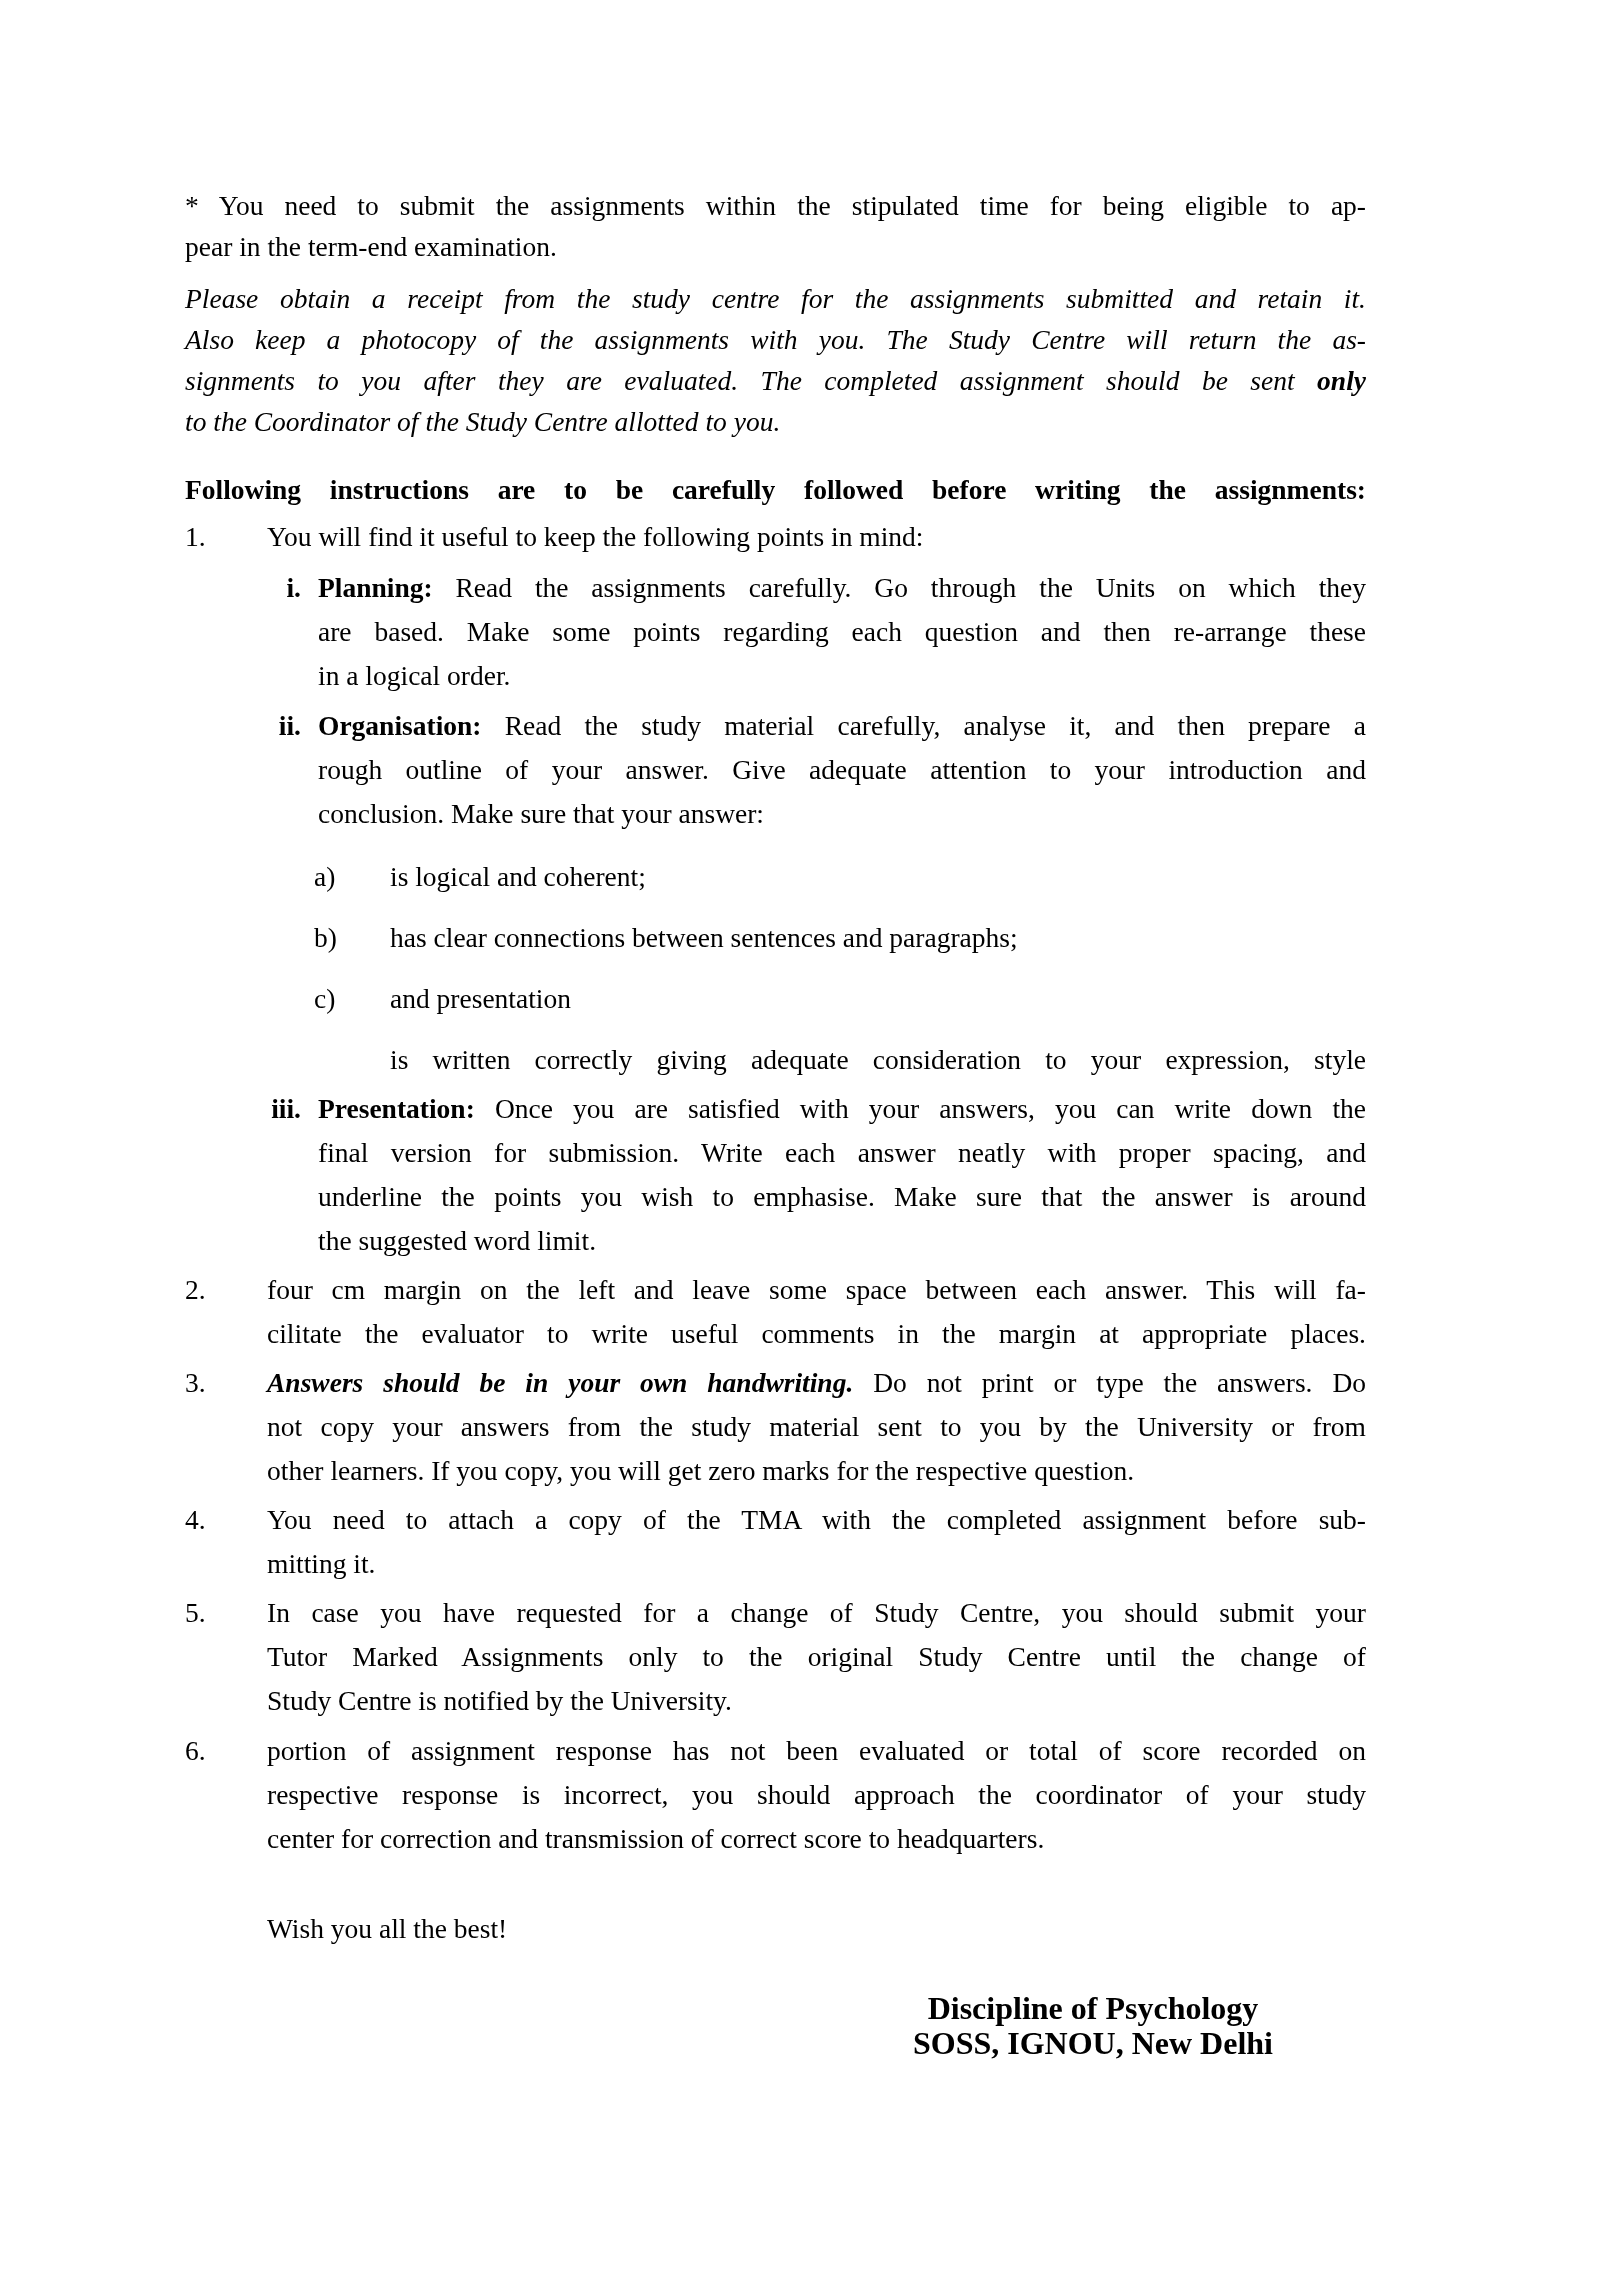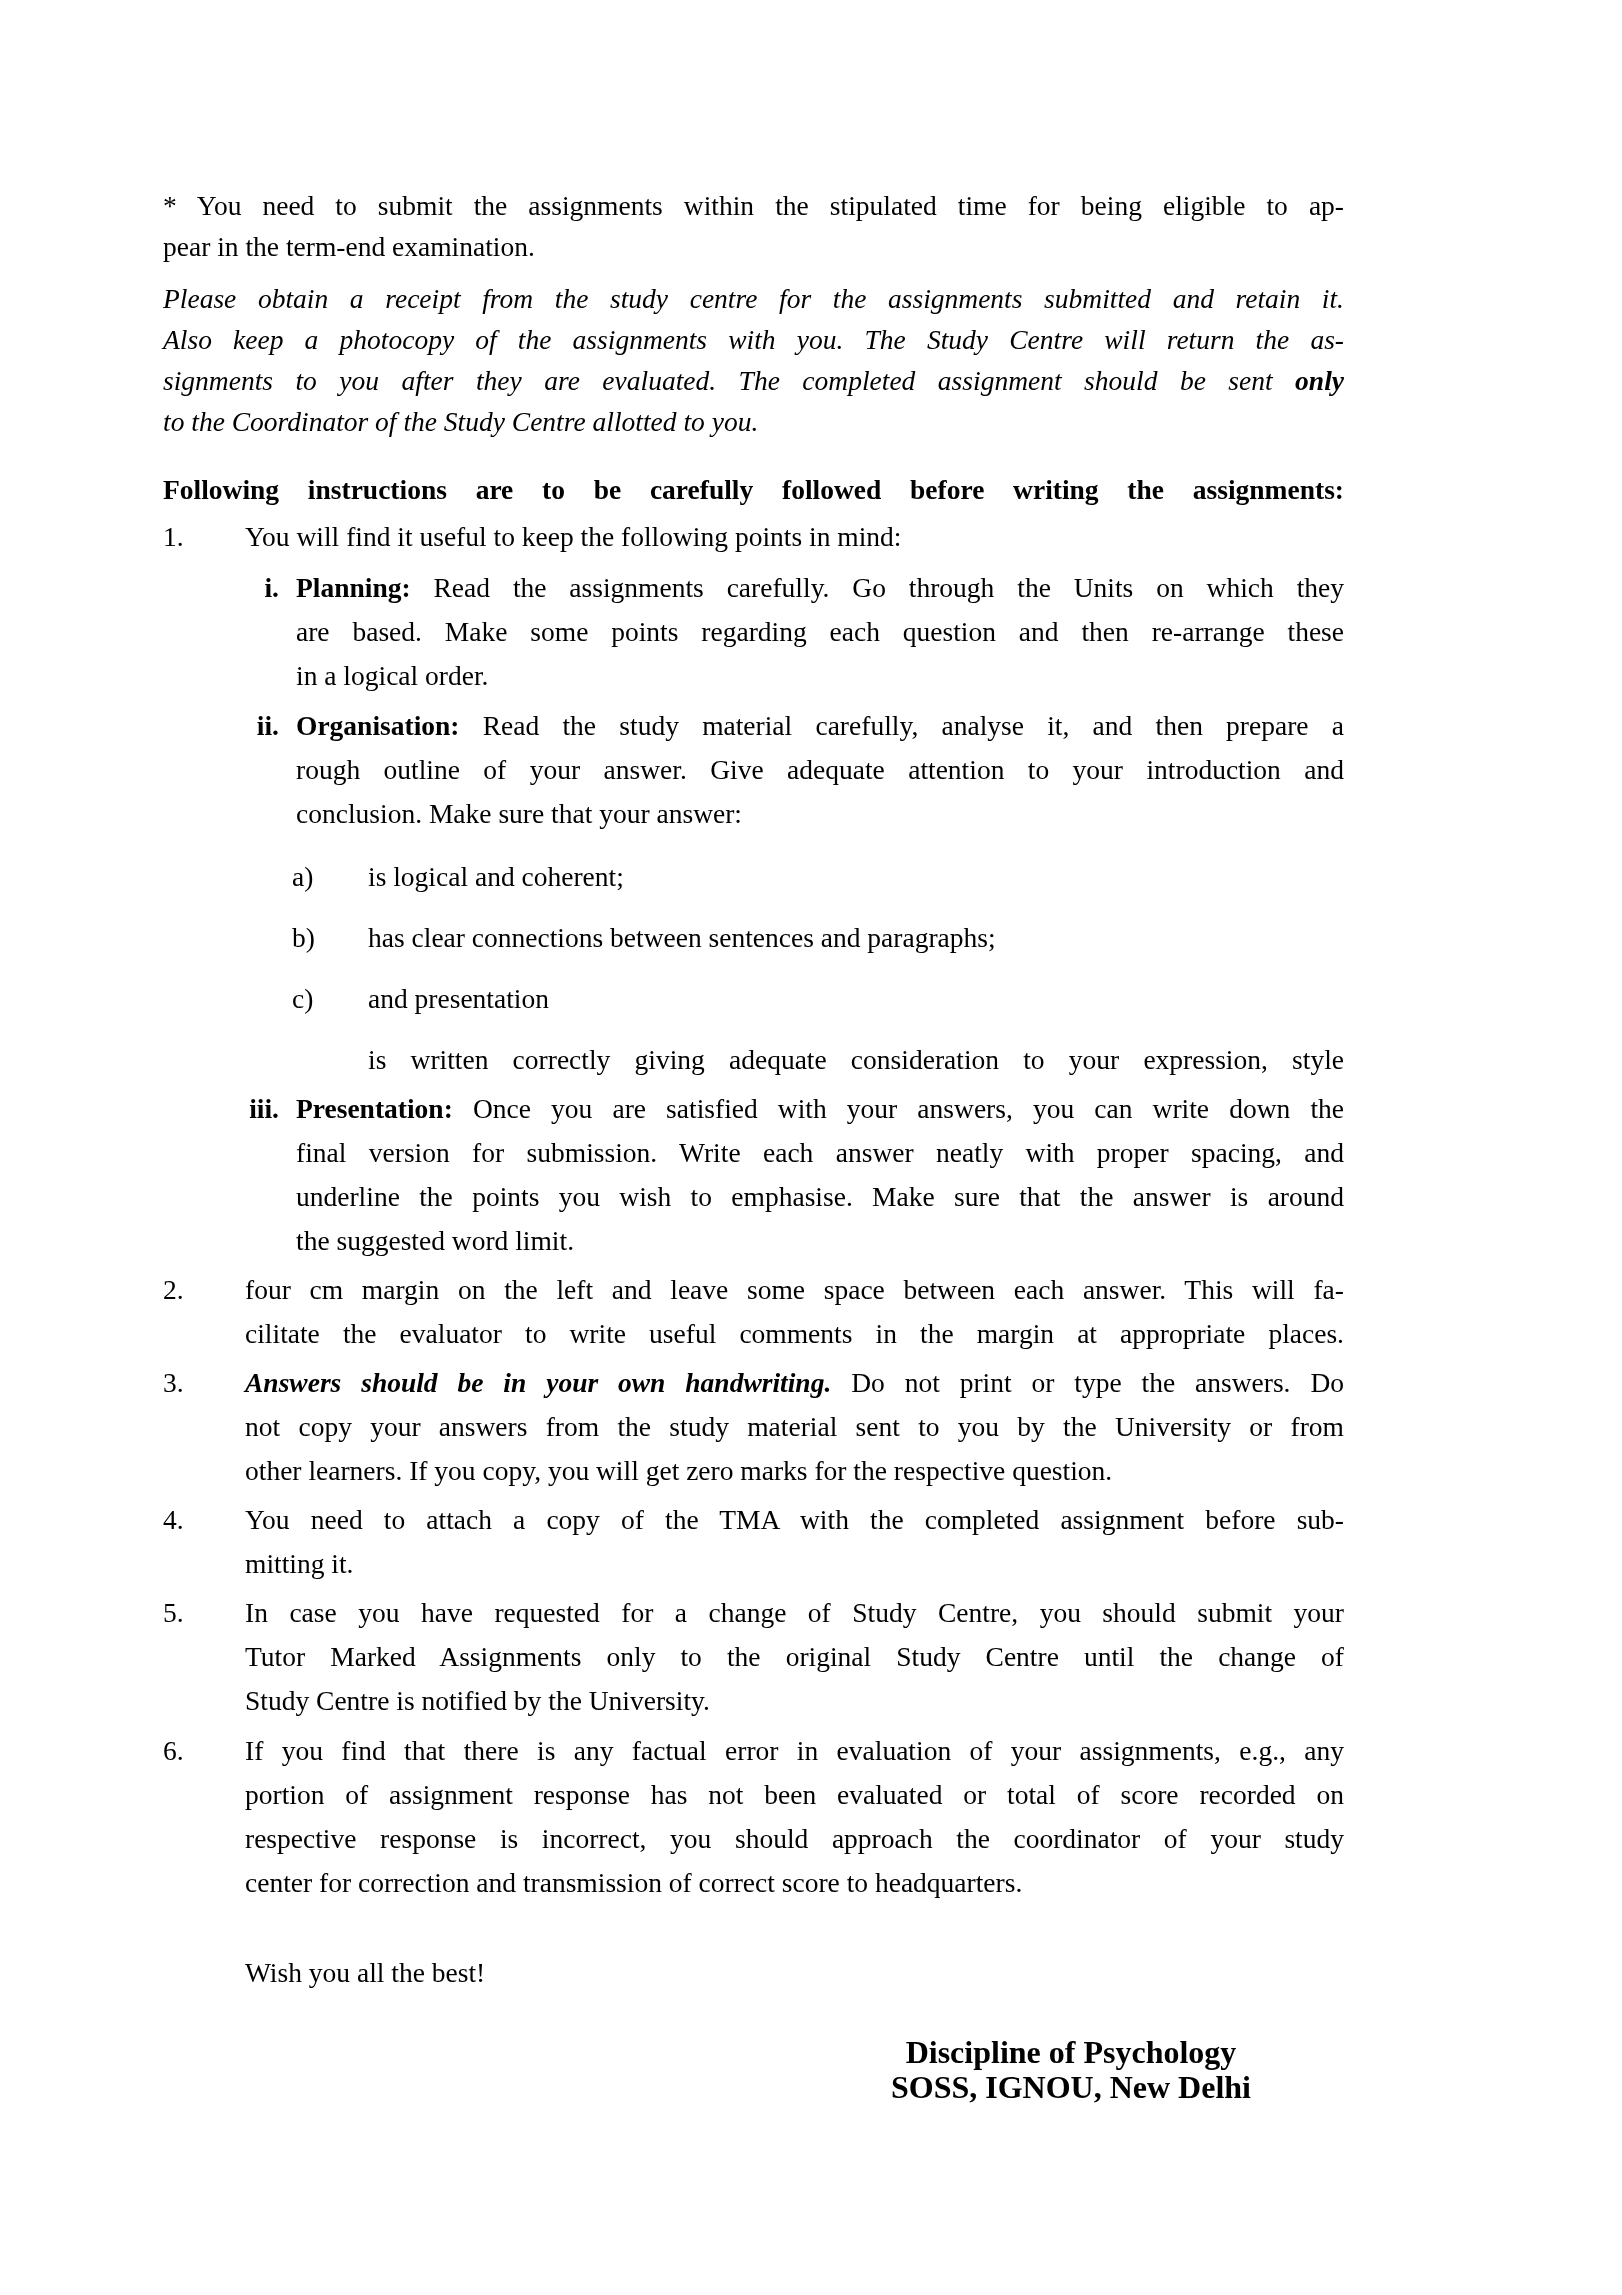--- a/index.html
+++ b/index.html
@@ -8,21 +8,21 @@
     width: 1622px;
     height: 2295px;
     background: #ffffff;
     color: #000000;
     font-family: "Liberation Serif", "DejaVu Serif", serif;
     font-size: 27.5px;
     overflow: hidden;
   }
   .content {
     position: absolute;
-    left: 163px;
+    left: 185px;
     top: 185px;
     width: 1181px;
   }
   .line { text-align: justify; text-align-last: left; }
   .line.j { text-align-last: justify; }
   .para .line { line-height: 41px; }
   .para2 { margin-top: 10.5px; font-style: italic; }
   .heading { font-weight: bold; line-height: 41px; margin-top: 27.5px; }
   .num-item { position: relative; padding-left: 82px; margin-top: 5.2px; }
   .num-item .line { line-height: 44px; }
@@ -131,21 +131,20 @@
 
     <div class="num-item">
       <span class="marker">5.</span>
       <div class="line j">In case you have requested for a change of Study Centre, you should submit your</div>
       <div class="line j">Tutor Marked Assignments only to the original Study Centre until the change of</div>
       <div class="line">Study Centre is notified by the University.</div>
     </div>
 
     <div class="num-item">
       <span class="marker">6.</span>
-      <div class="line j">If you find that there is any factual error in evaluation of your assignments, e.g., any</div>
       <div class="line j">portion of assignment response has not been evaluated or total of score recorded on</div>
       <div class="line j">respective response is incorrect, you should approach the coordinator of your study</div>
       <div class="line">center for correction and transmission of correct score to headquarters.</div>
     </div>
 
     <div class="closing">Wish you all the best!</div>
 
     <div class="signature">
       <div>Discipline of Psychology</div>
       <div>SOSS, IGNOU, New Delhi</div>

